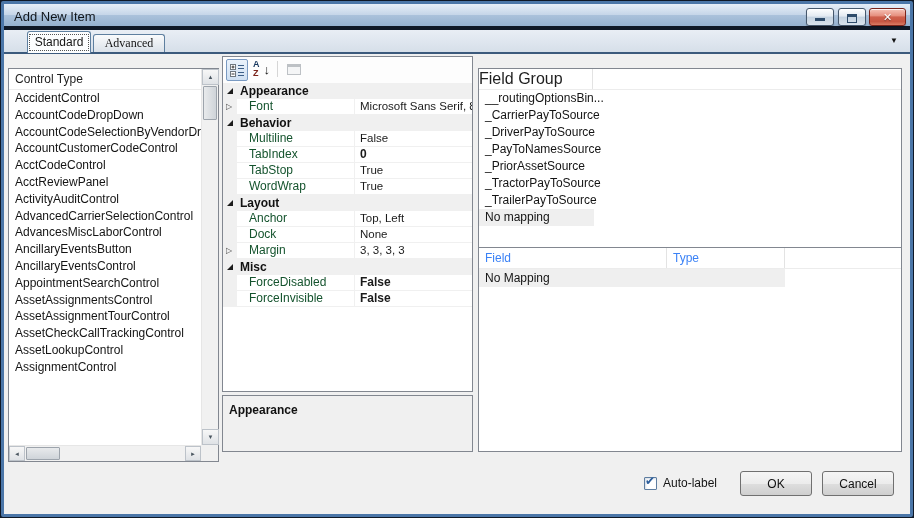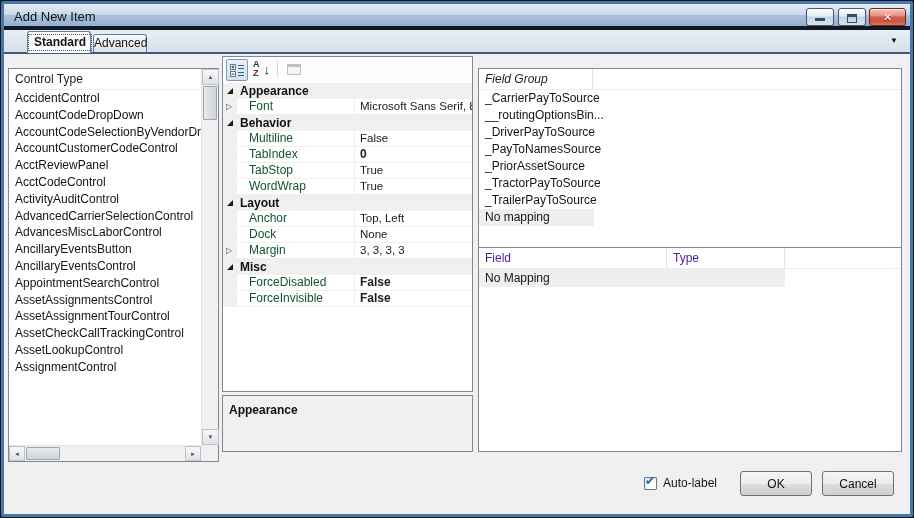--- a/index.html
+++ b/index.html
@@ -20,23 +20,23 @@
   .minbar{position:absolute;left:50%;bottom:4px;width:10px;height:3px;margin-left:-5px;background:#2f4c6b;}
   .maxbox{display:inline-block;margin-top:3px;width:10px;height:9px;border:1px solid #2f4c6b;border-top-width:3px;background:transparent;}
   .close-x{display:block;line-height:16px;font-size:11px;font-weight:bold;color:#fff;text-shadow:0 1px 1px rgba(0,0,0,.45);}
   
   .tabstrip{position:absolute;left:4px;top:30px;right:4px;height:22px;
     background:linear-gradient(#e9eef5,#d6dfe9);}
   .tab{position:absolute;font-size:12px;color:#141414;text-align:center;
     border:1px solid #5e7f9f;border-bottom:none;border-radius:3px 3px 0 0;}
   .tab.selected{left:23px;top:1px;width:64px;height:22px;background:#fcfdfe;z-index:5;}
   .tab.selected .tab-label{display:inline-block;margin-top:2px;padding:0 5px;border:1px dotted #555;
-    line-height:15px;font-weight:bold;}
-  .tab.adv{left:89px;top:4px;width:54px;height:19px;line-height:17px;
-    background:linear-gradient(#fafbfc,#e6ebf0 60%,#d9e0e8);}
+    line-height:15px;font-weight:normal;}
+  .tab.adv{left:89px;top:4px;width:72px;height:19px;line-height:17px;
+    background:linear-gradient(#fafbfc,#e6ebf0 60%,#d9e0e8);font-family:Liberation Serif, serif;}
   .tablist-arrow{position:absolute;right:12px;top:7px;font-size:8px;color:#111;line-height:8px;}
   
   .tabpage{position:absolute;left:4px;top:52px;right:4px;bottom:4px;background:#f0f0f0;
     border-top:2px solid #3c5a7c;}
   .listbox{position:absolute;background:#fff;border:1px solid #828790;margin-top:12px;}
   
   .controlList{left:4px;top:2px;width:211px;height:394px;}
   .lb-header{height:21px;line-height:20px;padding-left:6px;font-size:12px;color:#1e1e1e;
     border-bottom:1px solid #ececec;margin-right:17px;}
   .lb-items{position:absolute;left:0;top:21px;right:17px;bottom:16px;overflow:hidden;}
@@ -81,29 +81,29 @@
     border-right:1px solid #f0f0f0;border-bottom:1px solid #f0f0f0;white-space:nowrap;overflow:hidden;}
   .pg-value{flex:1;padding-left:5px;line-height:15px;font-size:11.5px;color:#1b1b1b;
     border-bottom:1px solid #f0f0f0;white-space:nowrap;overflow:hidden;}
   .pg-value.bold{font-weight:bold;font-size:12px;}
   .descpane{position:absolute;left:218px;top:341px;width:251px;height:57px;background:#f0f0f0;
     border:1px solid #828790;padding:4px 6px;}
   .desc-title{font-weight:bold;font-size:12px;color:#111;}
   
   .fieldGroup{left:474px;top:2px;width:424px;height:184px;}
   .fg-header{display:flex;height:21px;border-bottom:1px solid #ececec;}
-  .fg-col{width:114px;padding-left:6px;line-height:20px;font-size:12px;color:#1e1e1e;border-right:1px solid #e3e3e3;font-style:italic;}
+  .fg-col{width:114px;line-height:20px;font-size:16px;color:#1e1e1e;border-right:1px solid #e3e3e3;}
   .fg-rest{flex:1;border-bottom:none;}
   .fg-items{position:absolute;left:0;top:21px;right:0;bottom:0;overflow:hidden;}
   .fg-item{height:17px;line-height:17px;padding-left:6px;font-size:12px;white-space:nowrap;color:#141414;}
   .fg-item.selected{background:#efefef;width:115px;}
   
   .fieldTable{position:absolute;left:474px;top:193px;width:424px;height:205px;background:#fff;border:1px solid #828790;}
   .ft-header{display:flex;height:21px;border-bottom:1px solid #ececec;}
-  .ft-col{padding-left:6px;line-height:20px;font-size:12px;color:#4c1d95;border-right:1px solid #e3e3e3;}
+  .ft-col{padding-left:6px;line-height:20px;font-size:12px;color:#3b82f6;border-right:1px solid #e3e3e3;}
   .ft-col.f{width:188px;}
   .ft-col.t{width:118px;}
   .ft-col.rest{flex:1;border-right:none;}
   .ft-rows{position:absolute;left:0;top:21px;right:0;bottom:0;overflow:hidden;}
   .ft-row{display:flex;height:18px;line-height:18px;font-size:12px;color:#141414;}
   .ft-field{width:188px;background:#efefef;padding-left:6px;}
   .ft-type{width:118px;background:#efefef;padding-left:6px;}
   
   .checkbox{position:absolute;left:640px;top:423px;width:13px;height:13px;background:#fff;
     border:1px solid #5e7da0;border-radius:1px;box-shadow:inset 1px 1px 2px rgba(90,120,150,.25);}
@@ -146,22 +146,22 @@
 
   <div class="tabpage">
 
     <div class="listbox controlList">
       <div class="lb-header">Control Type</div>
       <div class="lb-items">
           <div class="lb-item">AccidentControl</div>
           <div class="lb-item">AccountCodeDropDown</div>
           <div class="lb-item">AccountCodeSelectionByVendorDr...</div>
           <div class="lb-item">AccountCustomerCodeControl</div>
+          <div class="lb-item">AcctCodeControl</div>
           <div class="lb-item">AcctReviewPanel</div>
-          <div class="lb-item">AcctCodeControl</div>
           <div class="lb-item">ActivityAuditControl</div>
           <div class="lb-item">AdvancedCarrierSelectionControl</div>
           <div class="lb-item">AdvancesMiscLaborControl</div>
           <div class="lb-item">AncillaryEventsButton</div>
           <div class="lb-item">AncillaryEventsControl</div>
           <div class="lb-item">AppointmentSearchControl</div>
           <div class="lb-item">AssetAssignmentsControl</div>
           <div class="lb-item">AssetAssignmentTourControl</div>
           <div class="lb-item">AssetCheckCallTrackingControl</div>
           <div class="lb-item">AssetLookupControl</div>
@@ -290,22 +290,22 @@
     <div class="descpane">
       <span class="desc-title">Appearance</span>
     </div>
 
     <div class="listbox fieldGroup">
       <div class="fg-header">
         <div class="fg-col">Field Group</div>
         <div class="fg-rest"></div>
       </div>
       <div class="fg-items">
+          <div class="fg-item">__routingOptionsBin...</div>
           <div class="fg-item">_CarrierPayToSource</div>
-          <div class="fg-item">__routingOptionsBin...</div>
           <div class="fg-item">_DriverPayToSource</div>
           <div class="fg-item">_PayToNamesSource</div>
           <div class="fg-item">_PriorAssetSource</div>
           <div class="fg-item">_TractorPayToSource</div>
           <div class="fg-item">_TrailerPayToSource</div>
           <div class="fg-item selected">No mapping</div>
         </div>
     </div>
 
     <div class="fieldTable">

